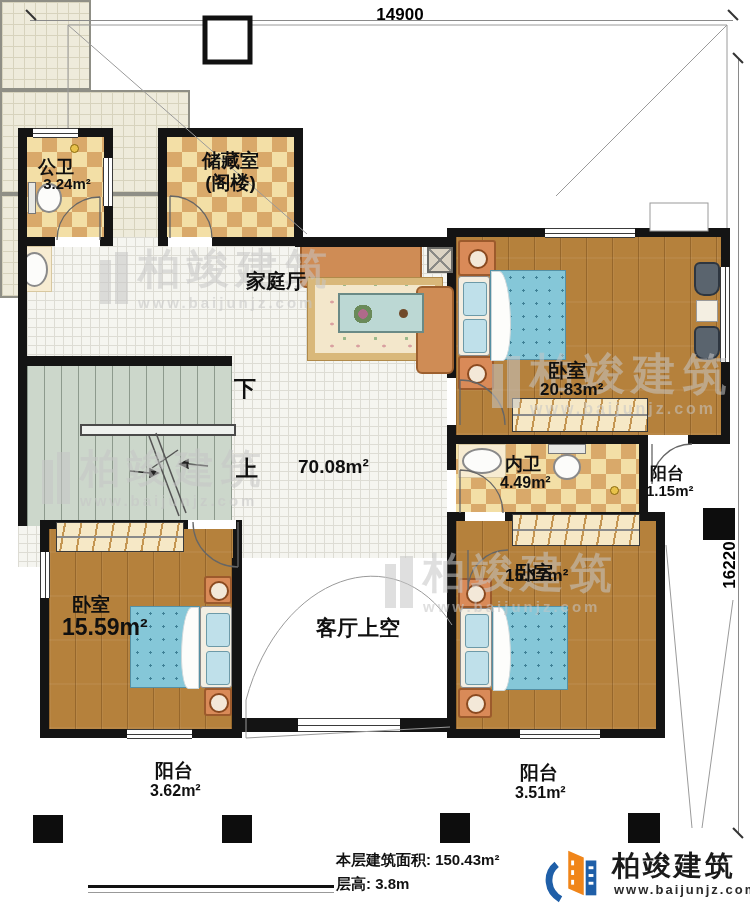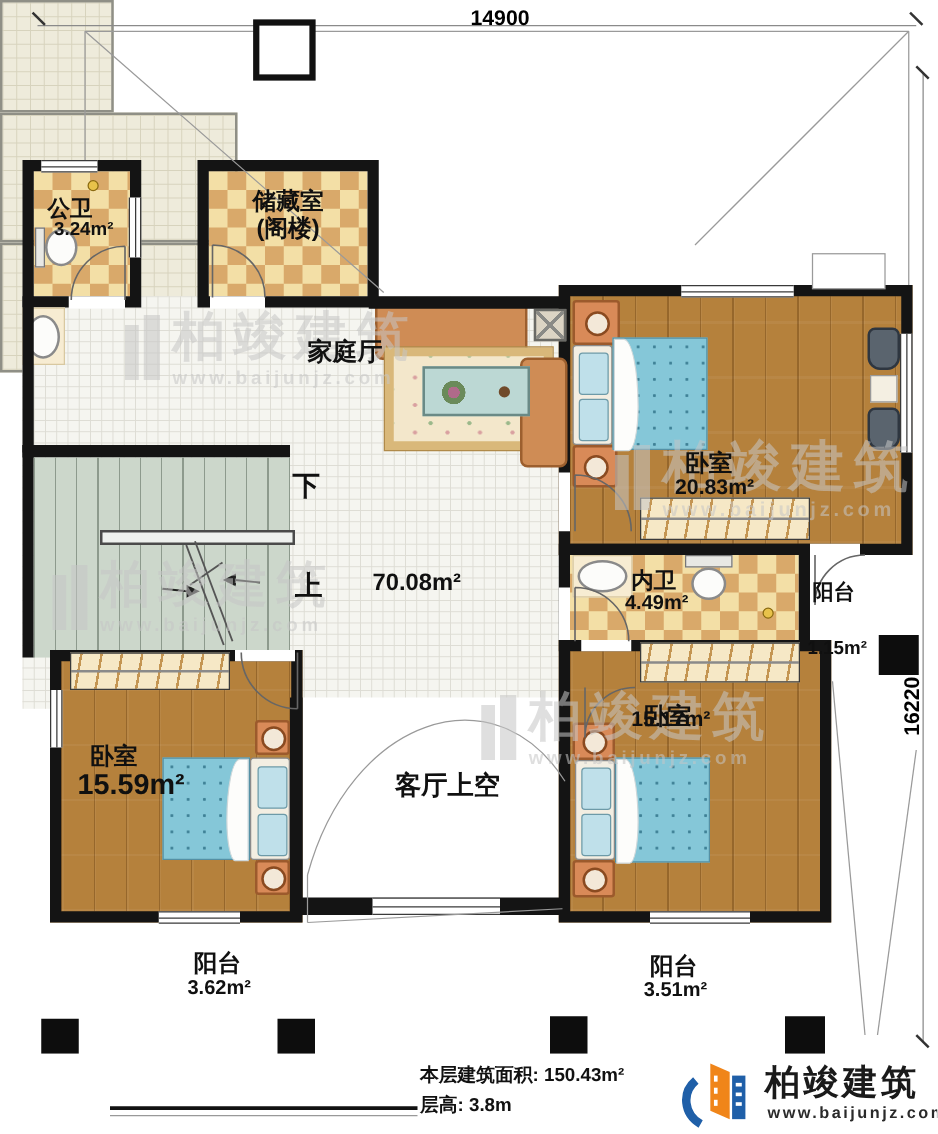--- a/index.html
+++ b/index.html
@@ -281,21 +281,21 @@
   <div class="lbl" style="left:27px;top:175px;width:80px;font-size:15px;">3.24m²</div>
   <div class="lbl" style="left:163px;top:148px;width:135px;font-size:19px;">储藏室</div>
   <div class="lbl" style="left:163px;top:170px;width:135px;font-size:19px;">(阁楼)</div>
   <div class="lbl" style="left:246px;top:268px;font-size:20px;">家庭厅</div>
   <div class="lbl" style="left:298px;top:456px;font-size:19px;">70.08m²</div>
   <div class="lbl" style="left:548px;top:358px;font-size:19px;">卧室</div>
   <div class="lbl" style="left:540px;top:380px;font-size:17px;">20.83m²</div>
   <div class="lbl" style="left:505px;top:452px;font-size:18px;">内卫</div>
   <div class="lbl" style="left:500px;top:474px;font-size:16px;">4.49m²</div>
   <div class="lbl" style="left:650px;top:462px;font-size:17px;">阳台</div>
-  <div class="lbl" style="left:646px;top:510px;font-size:15px;">1.15m²</div>
+  <div class="lbl" style="left:646px;top:482px;font-size:15px;">1.15m²</div>
   <div class="lbl" style="left:72px;top:592px;font-size:19px;">卧室</div>
   <div class="lbl" style="left:62px;top:614px;font-size:23px;">15.59m²</div>
   <div class="lbl" style="left:515px;top:560px;font-size:19px;">卧室</div>
   <div class="lbl" style="left:505px;top:566px;font-size:17px;">15.17m²</div>
   <div class="lbl" style="left:316px;top:614px;font-size:21px;">客厅上空</div>
   <div class="lbl" style="left:155px;top:758px;font-size:19px;">阳台</div>
   <div class="lbl" style="left:150px;top:782px;font-size:16px;">3.62m²</div>
   <div class="lbl" style="left:520px;top:760px;font-size:19px;">阳台</div>
   <div class="lbl" style="left:515px;top:784px;font-size:16px;">3.51m²</div>
   <div class="lbl" style="left:234px;top:374px;font-size:22px;">下</div>

